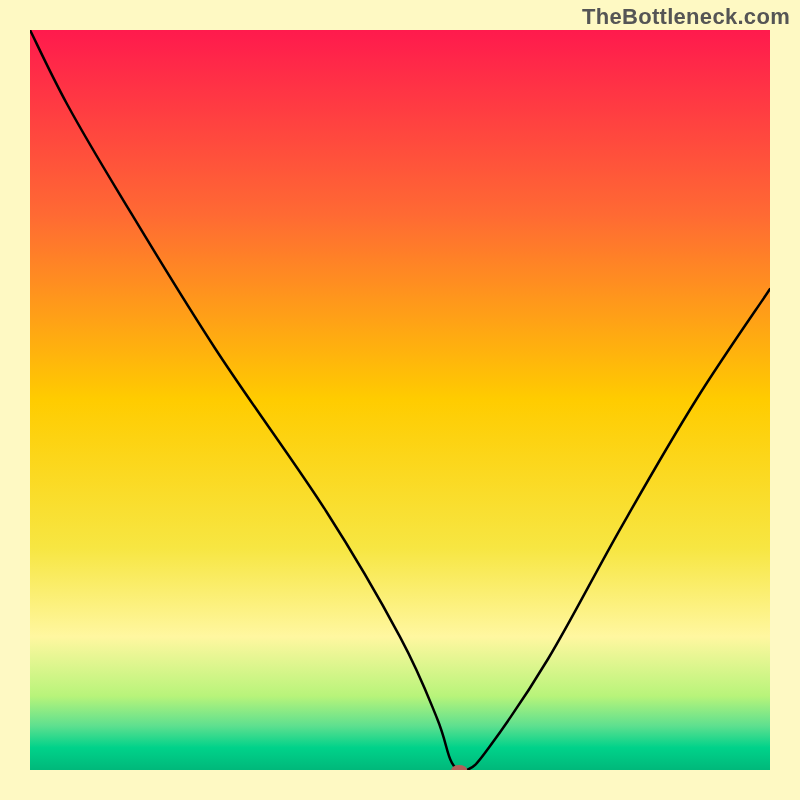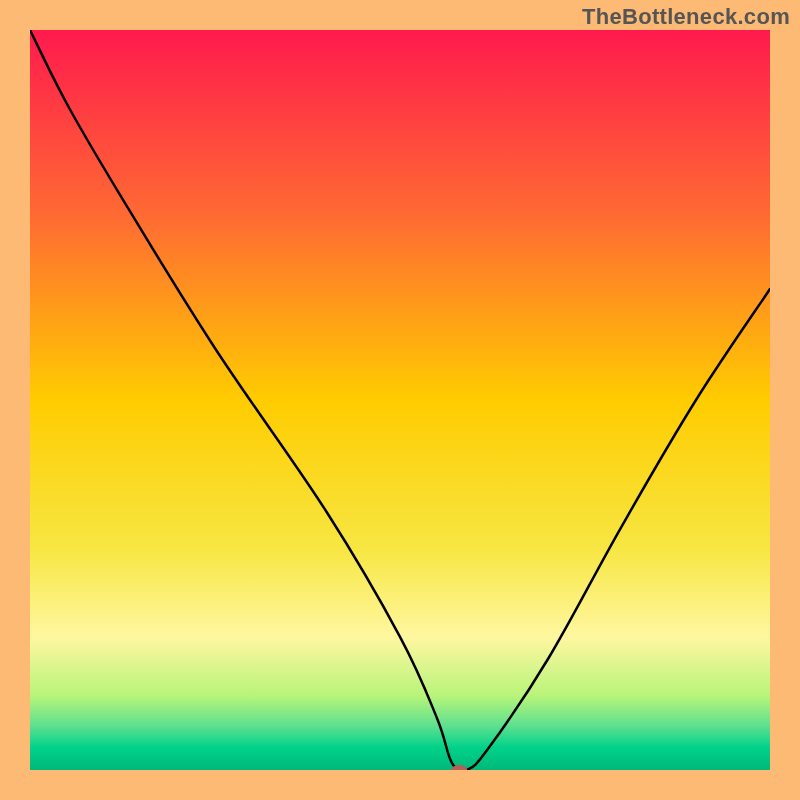--- a/index.html
+++ b/index.html
@@ -8,21 +8,21 @@
     width: 800px;
     height: 800px;
     background: #000;
     overflow: hidden;
     font-family: Arial, Helvetica, sans-serif;
   }
   .frame {
     position: relative;
     width: 800px;
     height: 800px;
-    background: #fdba74;
+    background: #fef9c3;
   }
   .watermark {
     position: absolute;
     top: 4px;
     right: 10px;
     color: #555;
     font-size: 22px;
     font-weight: 600;
     letter-spacing: 0.3px;
     z-index: 5;

